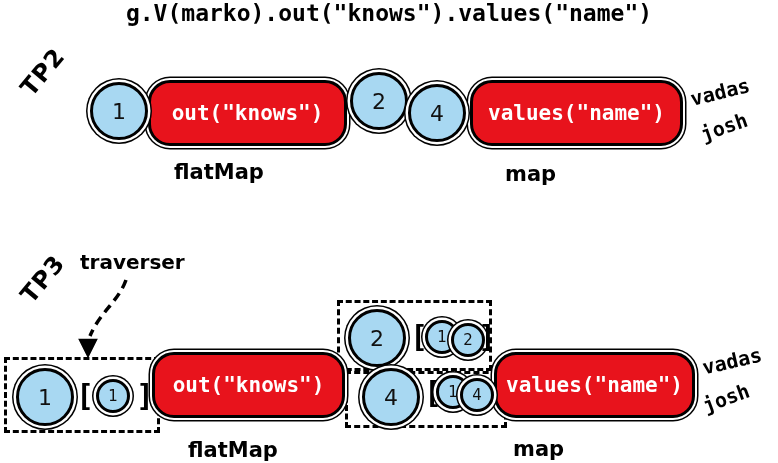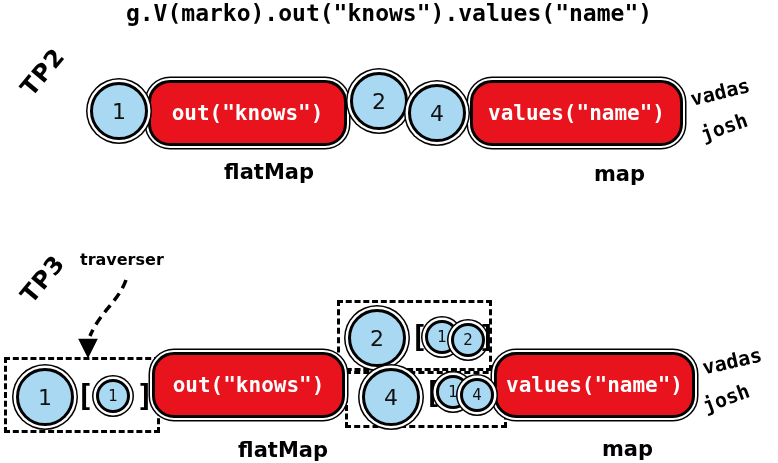--- a/index.html
+++ b/index.html
@@ -29,21 +29,21 @@
           display:flex;align-items:center;justify-content:center;
           color:#111;z-index:3;}
   .c-big{width:52px;height:52px;font-size:22px;}
   .c-sm{width:28px;height:28px;font-size:15px;}
 
   .dbox{border:3px dashed #000;background:#fff;z-index:1;}
 
   .bracket{font-family:"DejaVu Sans Mono",monospace;font-weight:bold;font-size:30px;
            color:#000;z-index:3;line-height:1;}
 
-  .steplabel{font-size:21px;text-align:right;width:140px;}
+  .steplabel{font-size:21px;text-align:left;width:140px;}
   .result{font-family:"DejaVu Sans Mono",monospace;font-size:20px;z-index:4;}
 
   svg.arrow{z-index:1;overflow:visible;}
 </style>
 </head>
 <body>
 
 <div id="stage">
 
   <div class="abs title halo">g.V(marko).out("knows").values("name")</div>
@@ -70,21 +70,21 @@
   </div>
 
   <div class="abs halo result" style="left:690px;top:80px;transform:rotate(-14deg);">vadas</div>
   <div class="abs halo result" style="left:700px;top:115px;transform:rotate(-19deg);">josh</div>
 
   <div class="abs halo steplabel" style="left:174px;top:160px;">flatMap</div>
   <div class="abs halo steplabel" style="left:505px;top:162px;">map</div>
 
   <div class="abs halo tpname" style="left:16px;top:265px;">TP3</div>
 
-  <div class="abs halo" style="left:80px;top:250px;font-size:16px;text-align:right;">traverser</div>
+  <div class="abs halo" style="left:80px;top:250px;font-size:20px;text-align:right;">traverser</div>
 
   <svg class="abs arrow" style="left:60px;top:268px;" width="80" height="100">
     <path d="M 66 12 C 58 34, 40 44, 30 68" fill="none" stroke="#000" stroke-width="3.5" stroke-dasharray="9 6"></path>
     <polygon points="17,70 39,70 28,92" fill="#000" stroke="#fff" stroke-width="1.5"></polygon>
   </svg>
 
   <div class="abs dbox" style="left:4px;top:357px;width:150px;height:70px;"></div>
   <div class="abs circle c-big" style="left:16px;top:368px;">
     <span>1</span>
   </div>

